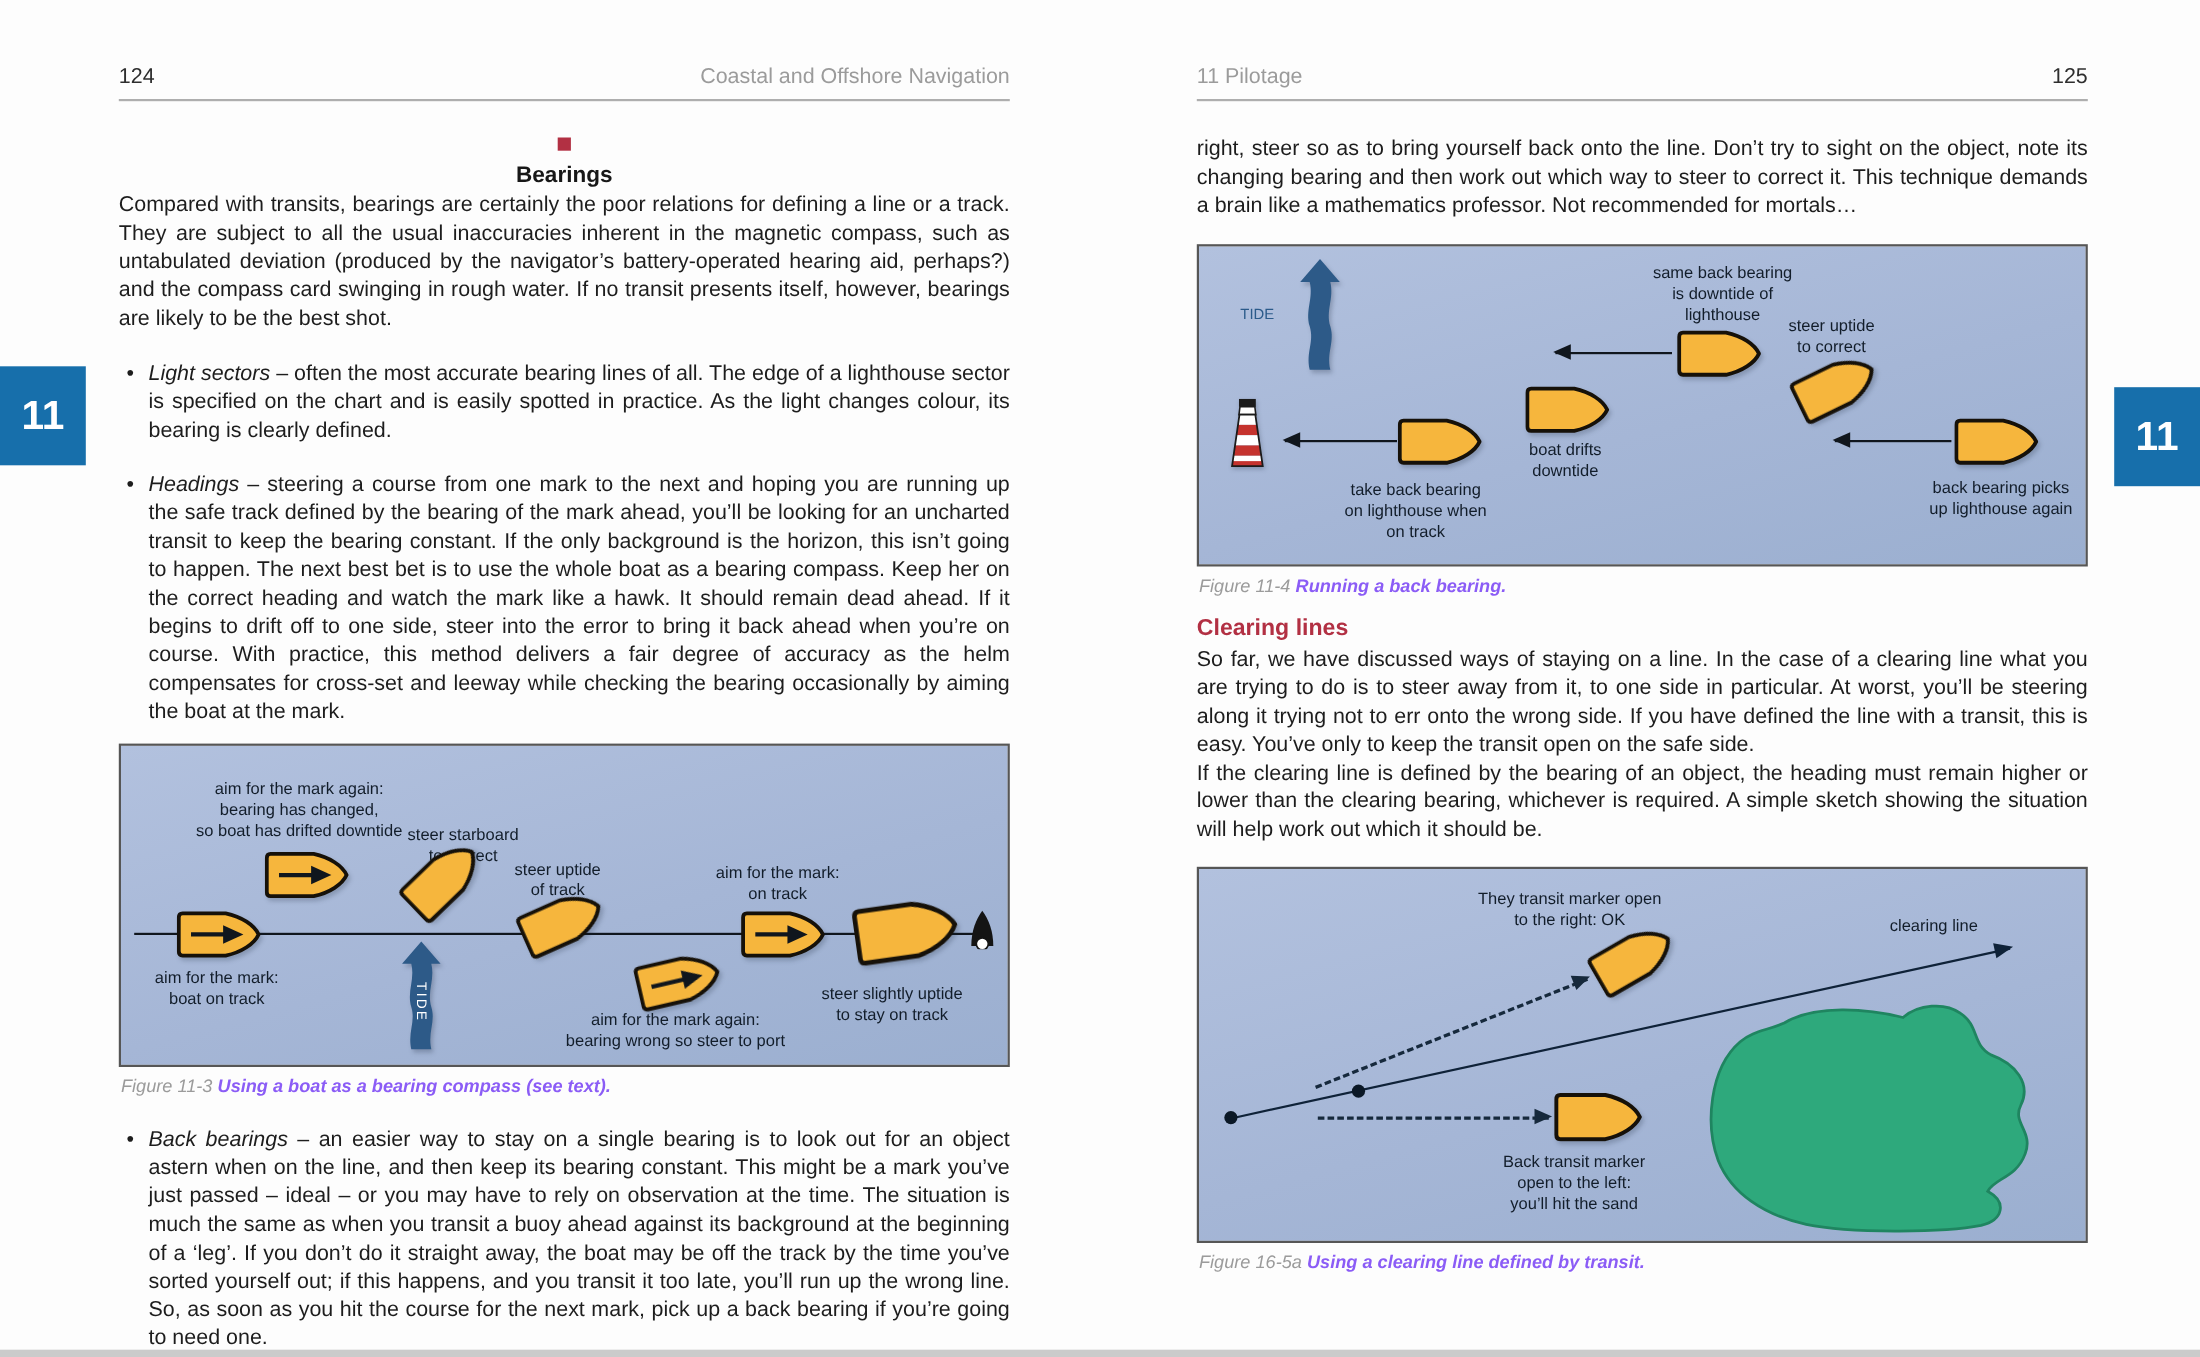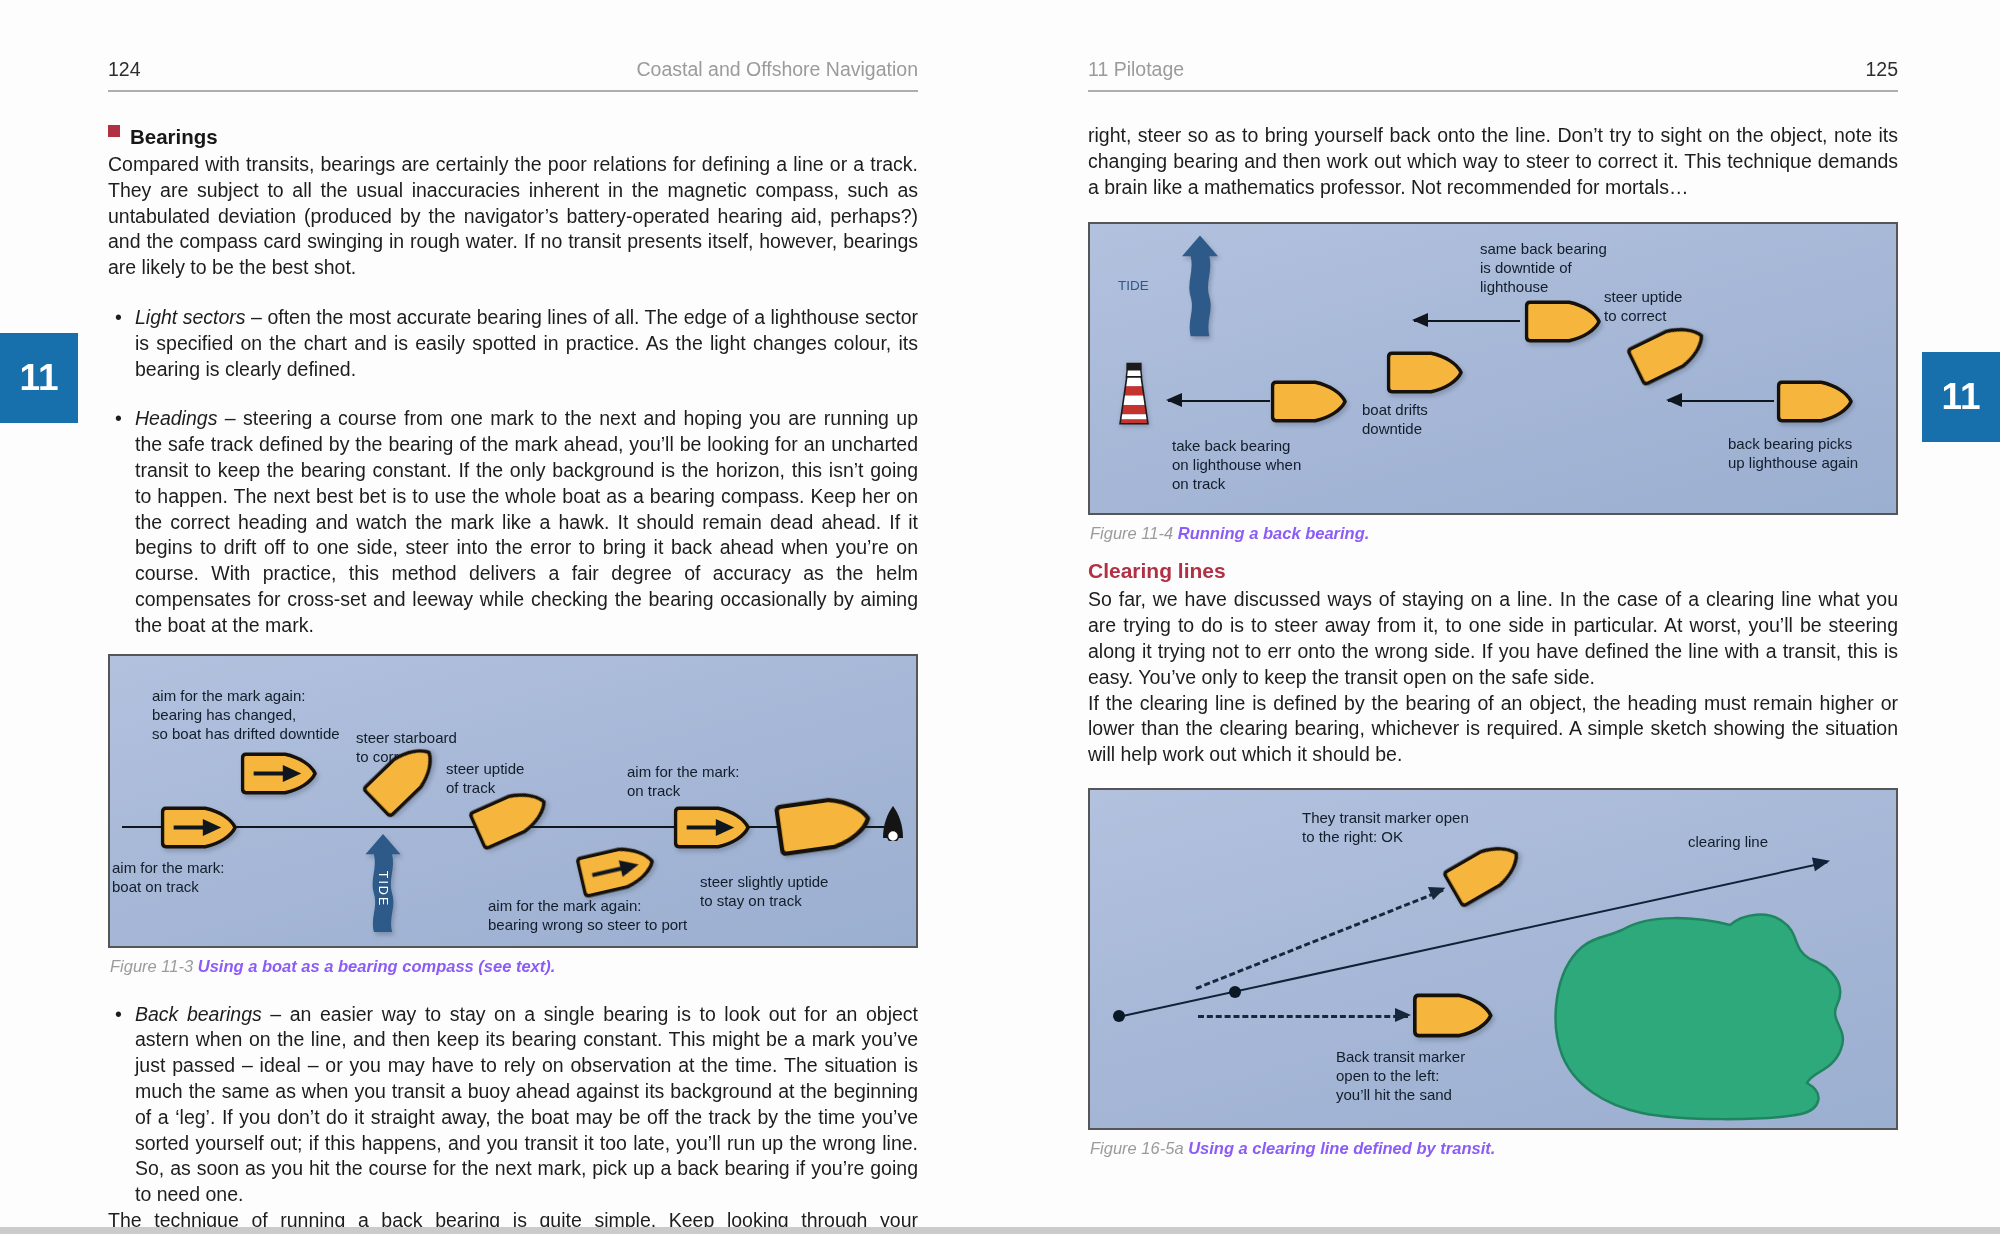--- a/index.html
+++ b/index.html
@@ -23,21 +23,21 @@
 
   
   .page { position:absolute; top:58px; width:810px; }
   .pg-head {
     display:flex; justify-content:space-between; align-items:flex-end;
     border-bottom:2px solid #aeaeae; padding-bottom:9px; font-size:19.5px;
   }
   .pg-num { color:#2e2e2e; }
   .run-head { color:#9b9b9b; }
 
-  .sec-head { display:flex; align-items:flex-start; gap:10px; margin-top:33px; }
+  .sec-head { display:flex; align-items:center; gap:10px; margin-top:33px;flex-direction:column; }
   .sq { width:12px; height:12px; background:#b23043; flex:0 0 auto; }
   .sec-title { font-size:20.5px; font-weight:bold; color:#171717; }
 
   .body { font-size:19.5px; line-height:25.8px; text-align:justify; color:#1d1d1d; }
   .mt { }
   .li { position:relative; padding-left:27px; margin-top:24px; }
   .li::before { content:'•'; position:absolute; left:7px; top:0; color:#1d1d1d; }
   .lead { font-style:italic; }
 
   .red-head { font-size:21px; font-weight:bold; color:#b23043; margin-top:16px; margin-bottom:4px; }
@@ -47,21 +47,21 @@
     position:relative; width:810px; margin-top:15px;
     background:linear-gradient(165deg,#b2c1de 0%, #a5b6d6 55%, #9bafd0 100%);
     border:2px solid #565656;
   }
   .caption { font-size:16.5px; font-style:italic; margin:9px 0 0 2px; }
   .cap-label { color:#9b9b9b; }
   .cap-text { color:#8b5cf6; font-weight:bold; }
 
   .fig-label {
     position:absolute; font-size:15px; line-height:19px; color:#121d2a;
-    white-space:pre-line;
+    text-align:center; white-space:pre-line;
   }
   .track { position:absolute; height:2.5px; background:#10161d; }
 
   .boat { position:absolute; width:78px; height:43px; filter:drop-shadow(2px 3px 2px rgba(20,30,50,.22)); }
   .boat svg { width:100%; height:100%; display:block; overflow:visible; }
 
   .tidearrow { position:absolute; filter:drop-shadow(2px 3px 2px rgba(20,30,50,.25)); }
   .tidearrow svg { width:100%; height:100%; display:block; }
   .tide-inline-txt {
     position:absolute; left:50%; top:54%; transform:translate(-50%,-50%);
@@ -291,21 +291,21 @@
           <svg viewBox="0 0 40 70">
             <use href="#lighthouse-sym"></use>
           </svg>
         </div>
       <div class="arr left" style="left:78px;top:176px;width:102px"></div>
       <div class="boat" style="left:180px;top:156px">
           <svg viewBox="0 0 100 56">
             <use href="#boat-plain"></use>
           </svg>
         </div>
-      <div class="fig-label" style="left:82px;top:212px;width:192px">take back bearing
+      <div class="fig-label" style="left:101px;top:212px;width:192px">take back bearing
 on lighthouse when
 on track</div>
 
       <div class="arr left" style="left:578px;top:176px;width:106px"></div>
       <div class="boat" style="left:686px;top:156px">
           <svg viewBox="0 0 100 56">
             <use href="#boat-plain"></use>
           </svg>
         </div>
       <div class="fig-label" style="left:638px;top:210px;width:182px">back bearing picks

